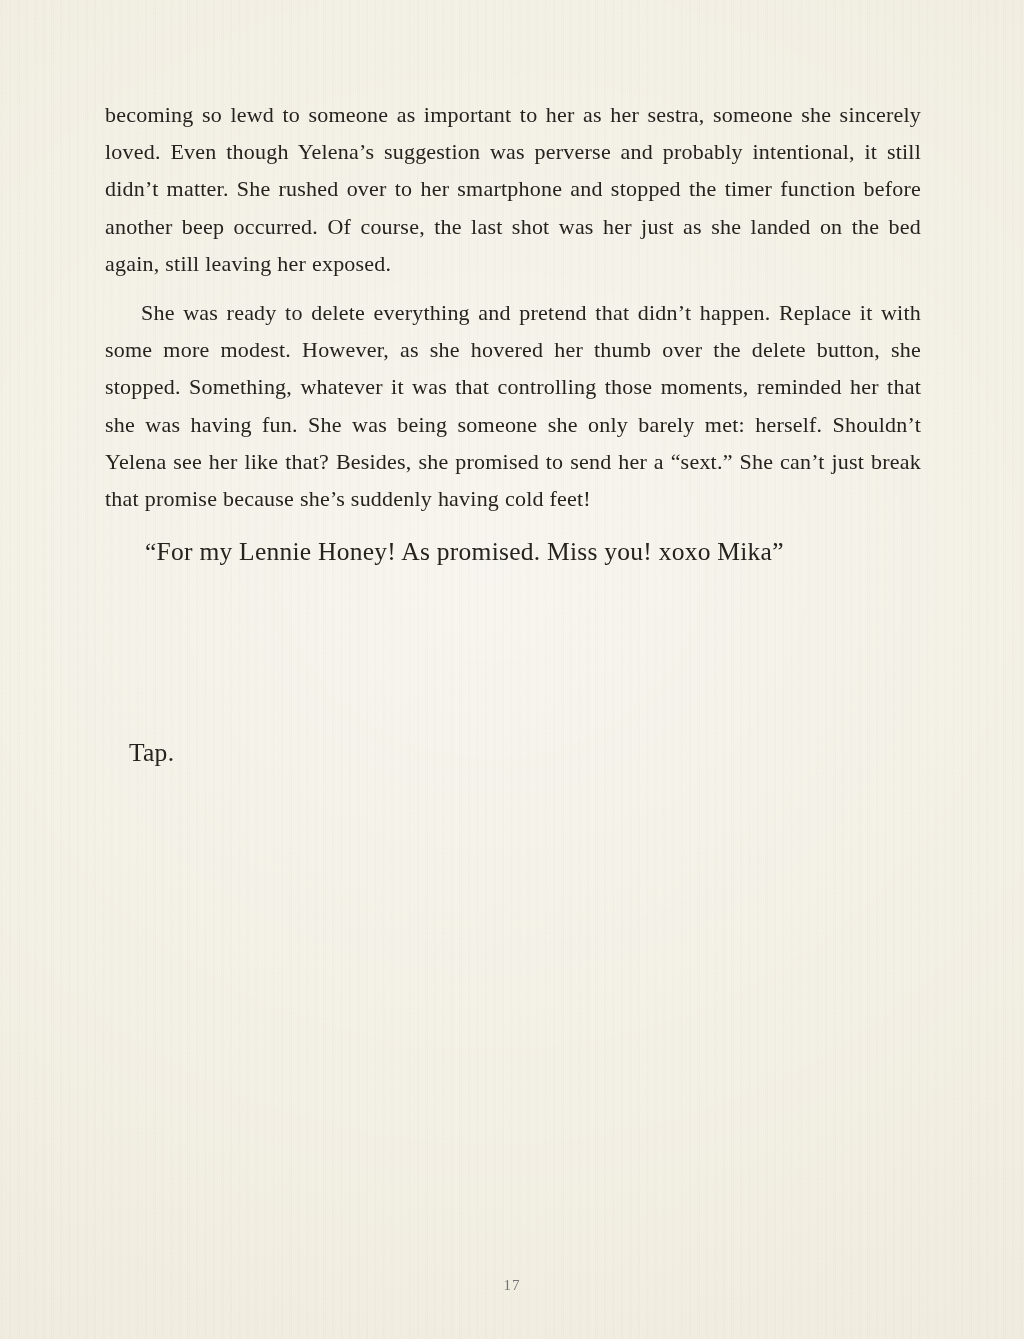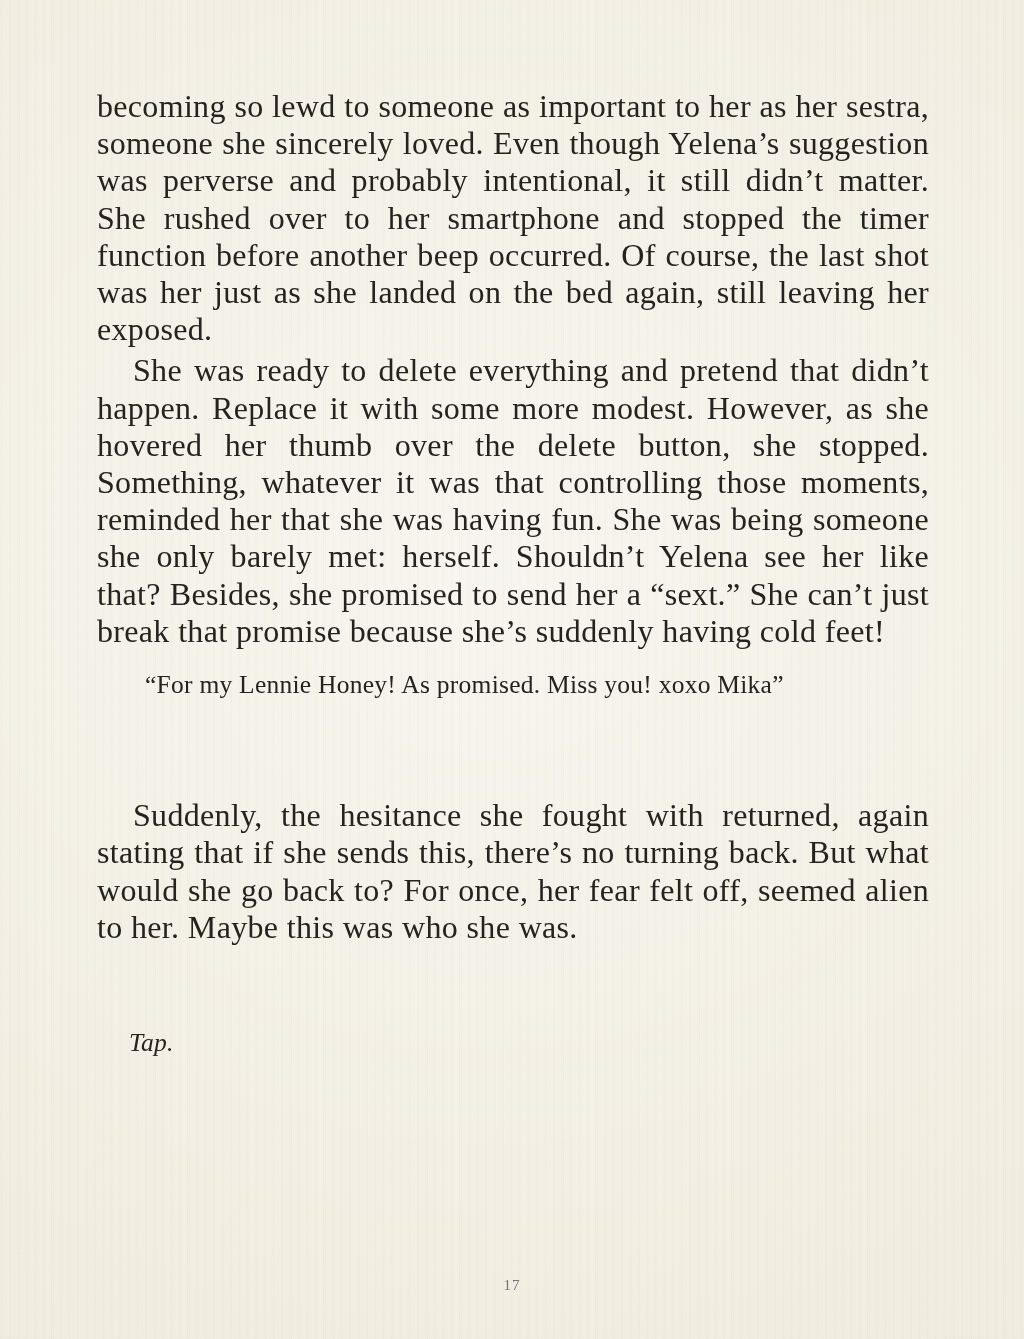--- a/index.html
+++ b/index.html
@@ -77,22 +77,22 @@
   }
 
   .text-column {
     position: absolute;
     left: 93px;
     top: 84px;
     width: 840px;
   }
 
   p.body-par {
-    margin: 4px;
-    font-size: 32px;
+    margin: 12px;
+    font-size: 22px;
     line-height: 37.2px;
     text-align: justify;
     text-justify: inter-word;
     letter-spacing: 0.01em;
     word-spacing: 0.005em;
     -webkit-hyphens: manual;
     hyphens: manual;
   }
 
   p.indent {
@@ -107,21 +107,20 @@
     text-indent: 36px;
     letter-spacing: 0.01em;
   }
 
   p.tap-line {
     margin: 0;
     font-size: 25.5px;
     line-height: 37.2px;
     text-align: left;
     text-indent: 36px;
-    font-style: italic;
     letter-spacing: 0.01em;
   }
 
   .gap-blank {
     height: 74px;
   }
 
   .gap-blank-small {
     height: 74px;
   }
@@ -150,21 +149,20 @@
 
     <p class="body-par">becoming so lewd to someone as important to her as her sestra, someone she sincerely loved. Even though Yelena’s suggestion was perverse and probably intentional, it still didn’t matter. She rushed over to her smartphone and stopped the timer function before another beep occurred. Of course, the last shot was her just as she landed on the bed again, still leaving her exposed.</p>
 
     <p class="body-par indent">She was ready to delete everything and pretend that didn’t happen. Replace it with some more modest. However, as she hovered her thumb over the delete button, she stopped. Something, whatever it was that controlling those moments, reminded her that she was having fun. She was being someone she only barely met: herself. Shouldn’t Yelena see her like that? Besides, she promised to send her a “sext.” She can’t just break that promise because she’s suddenly having cold feet!</p>
 
 
     <p class="quote-line">“For my Lennie Honey! As promised. Miss you! xoxo Mika”</p>
 
     <div class="gap-blank"></div>
 
-    <p class="body-par indent">Suddenly, the hesitance she fought with returned, again stating that if she sends this, there’s no turning back. But what would she go back to? For once, her fear felt off, seemed alien to her. Maybe this was who she was.</p>
 
     <div class="gap-blank-small"></div>
 
     <p class="tap-line">Tap.</p>
 
   </div>
 
   <div class="page-number">17</div>
 
 </div>

